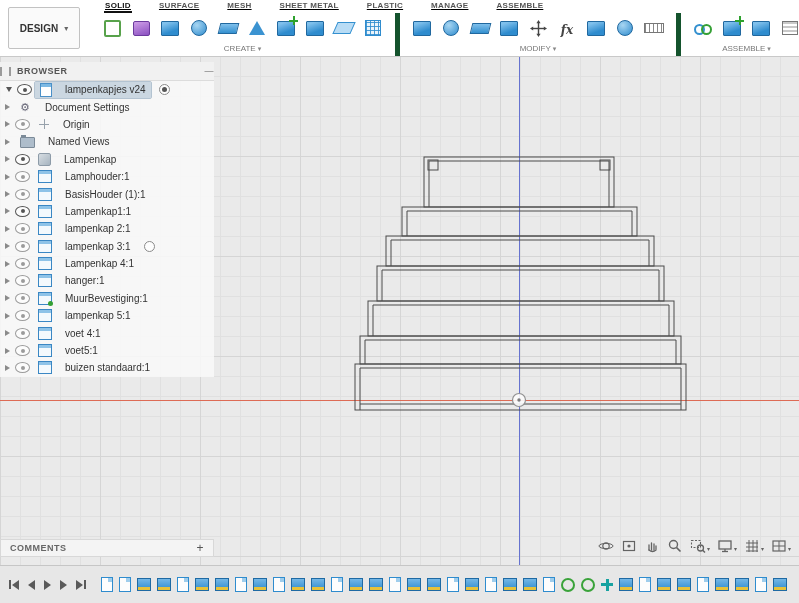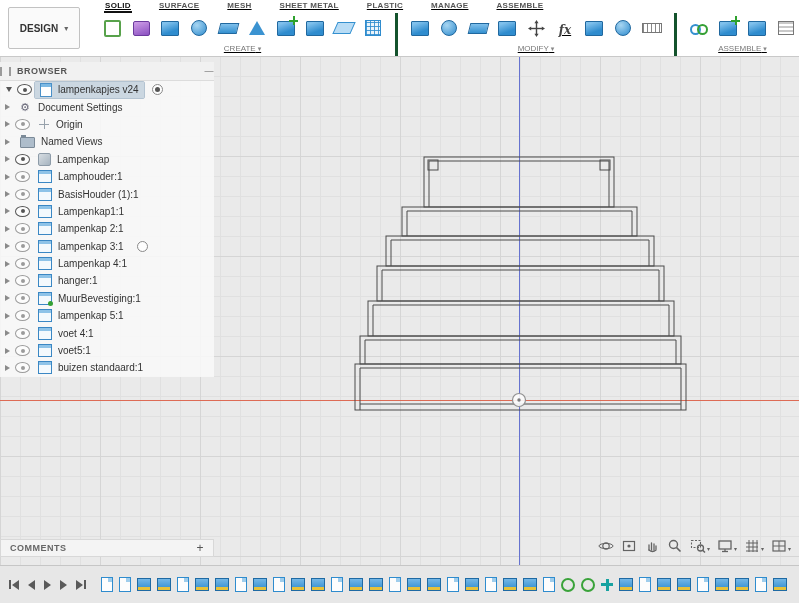--- a/index.html
+++ b/index.html
@@ -10,21 +10,21 @@
     border-bottom:1px solid #c9c9c9;display:flex;z-index:30;}
   .design-btn{margin:7px 10px 7px 8px;width:70px;flex:none;border:1px solid #c2c2c2;border-radius:2px;
     background:#fafafa;display:flex;align-items:center;justify-content:center;
     font-size:10px;font-weight:bold;color:#333;cursor:default;}
   .design-btn::after{content:"▾";font-size:8px;color:#666;margin-left:6px;}
   .ribbon{flex:1;display:flex;flex-direction:column;min-width:0;}
   .tabs{display:flex;gap:26px;padding-left:14px;height:13px;align-items:flex-end;text-decoration:underline;}
   .tab{font-size:8px;font-weight:bold;color:#555;letter-spacing:.3px;padding:1px 1px 1px;border-bottom:2px solid transparent;white-space:nowrap;}
   .tab.active{color:#111;border-bottom-color:#111;}
   .grouprow{display:flex;flex:1;min-width:0;}
-  .group{display:flex;flex-direction:column;border-right:3px solid #14532d;padding:0 9px;text-decoration:underline;}
+  .group{display:flex;flex-direction:column;border-right:5px solid #14532d;padding:0 9px;}
   .gicons{display:flex;align-items:center;gap:3px;flex:1;}
   .ticon{width:26px;height:28px;display:flex;align-items:center;justify-content:center;position:relative;border-radius:2px;}
   .glabel{font-size:8px;color:#777;text-align:center;padding:1px 0 3px;}
   .glabel::after{content:" ▾";font-size:7px;color:#888;}
 
   
   .shp{display:block;}
   .cube{width:16px;height:13px;background:linear-gradient(160deg,#7fc0ec 15%,#2f8cce 70%);border:1px solid #20689f;border-radius:1px;}
   .sphere{width:14px;height:14px;border-radius:50%;background:radial-gradient(circle at 35% 30%,#a8d6f2,#2f8cce);border:1px solid #20689f;}
   .slab{width:17px;height:9px;background:linear-gradient(#7fc0ec,#3490cf);border:1px solid #20689f;transform:skewX(-14deg);}
@@ -65,21 +65,21 @@
   .collapse{margin-left:auto;color:#777;font-weight:normal;}
   .brow{display:flex;align-items:center;height:17.4px;padding-left:5px;font-size:10px;color:#333;white-space:nowrap;}
   .brow.root{padding-left:6px;}
   .chev{flex:none;margin-right:5px;}
   .chev.right{width:0;height:0;border-top:3.5px solid transparent;border-bottom:3.5px solid transparent;border-left:5px solid #8a8a8a;}
   .chev.down{width:0;height:0;border-left:3.5px solid transparent;border-right:3.5px solid transparent;border-top:5px solid #555;}
   .eye{flex:none;width:13px;height:9px;border:1px solid #555;border-radius:50%;position:relative;margin-right:3px;background:rgba(255,255,255,.6);}
   .eye::after{content:"";position:absolute;left:50%;top:50%;transform:translate(-50%,-50%);width:4px;height:4px;background:#555;border-radius:50%;}
   .eye.off{border-color:#9b9b9b;}
   .eye.off::after{background:#9b9b9b;}
-  .bwrap{display:flex;align-items:center;gap:6px;padding:1px 5px;border-radius:1px;}
+  .bwrap{display:flex;align-items:center;gap:13px;padding:1px 5px;border-radius:1px;}
   .sel .bwrap{background:#cbd7e1;outline:1px solid #b3c3d1;}
   .bicon{flex:none;display:inline-block;}
   .docroot{width:10px;height:12px;background:#fff;border:1px solid #4a90c8;position:relative;}
   .docroot::after{content:"";position:absolute;left:0;top:0;right:0;height:3px;background:#7cb9e4;}
   .gear{width:12px;height:12px;}
   .gear::before{content:"⚙";font-size:11px;color:#667;line-height:12px;}
   .folder{width:13px;height:9px;background:#aebdcb;border:1px solid #7b8a98;border-radius:1px;position:relative;margin-top:2px;}
   .folder::before{content:"";position:absolute;top:-3px;left:0;width:5px;height:2px;background:#7b8a98;}
   .origin{width:12px;height:12px;
     background:linear-gradient(#97a1ab,#97a1ab) center/10px 1px no-repeat,

